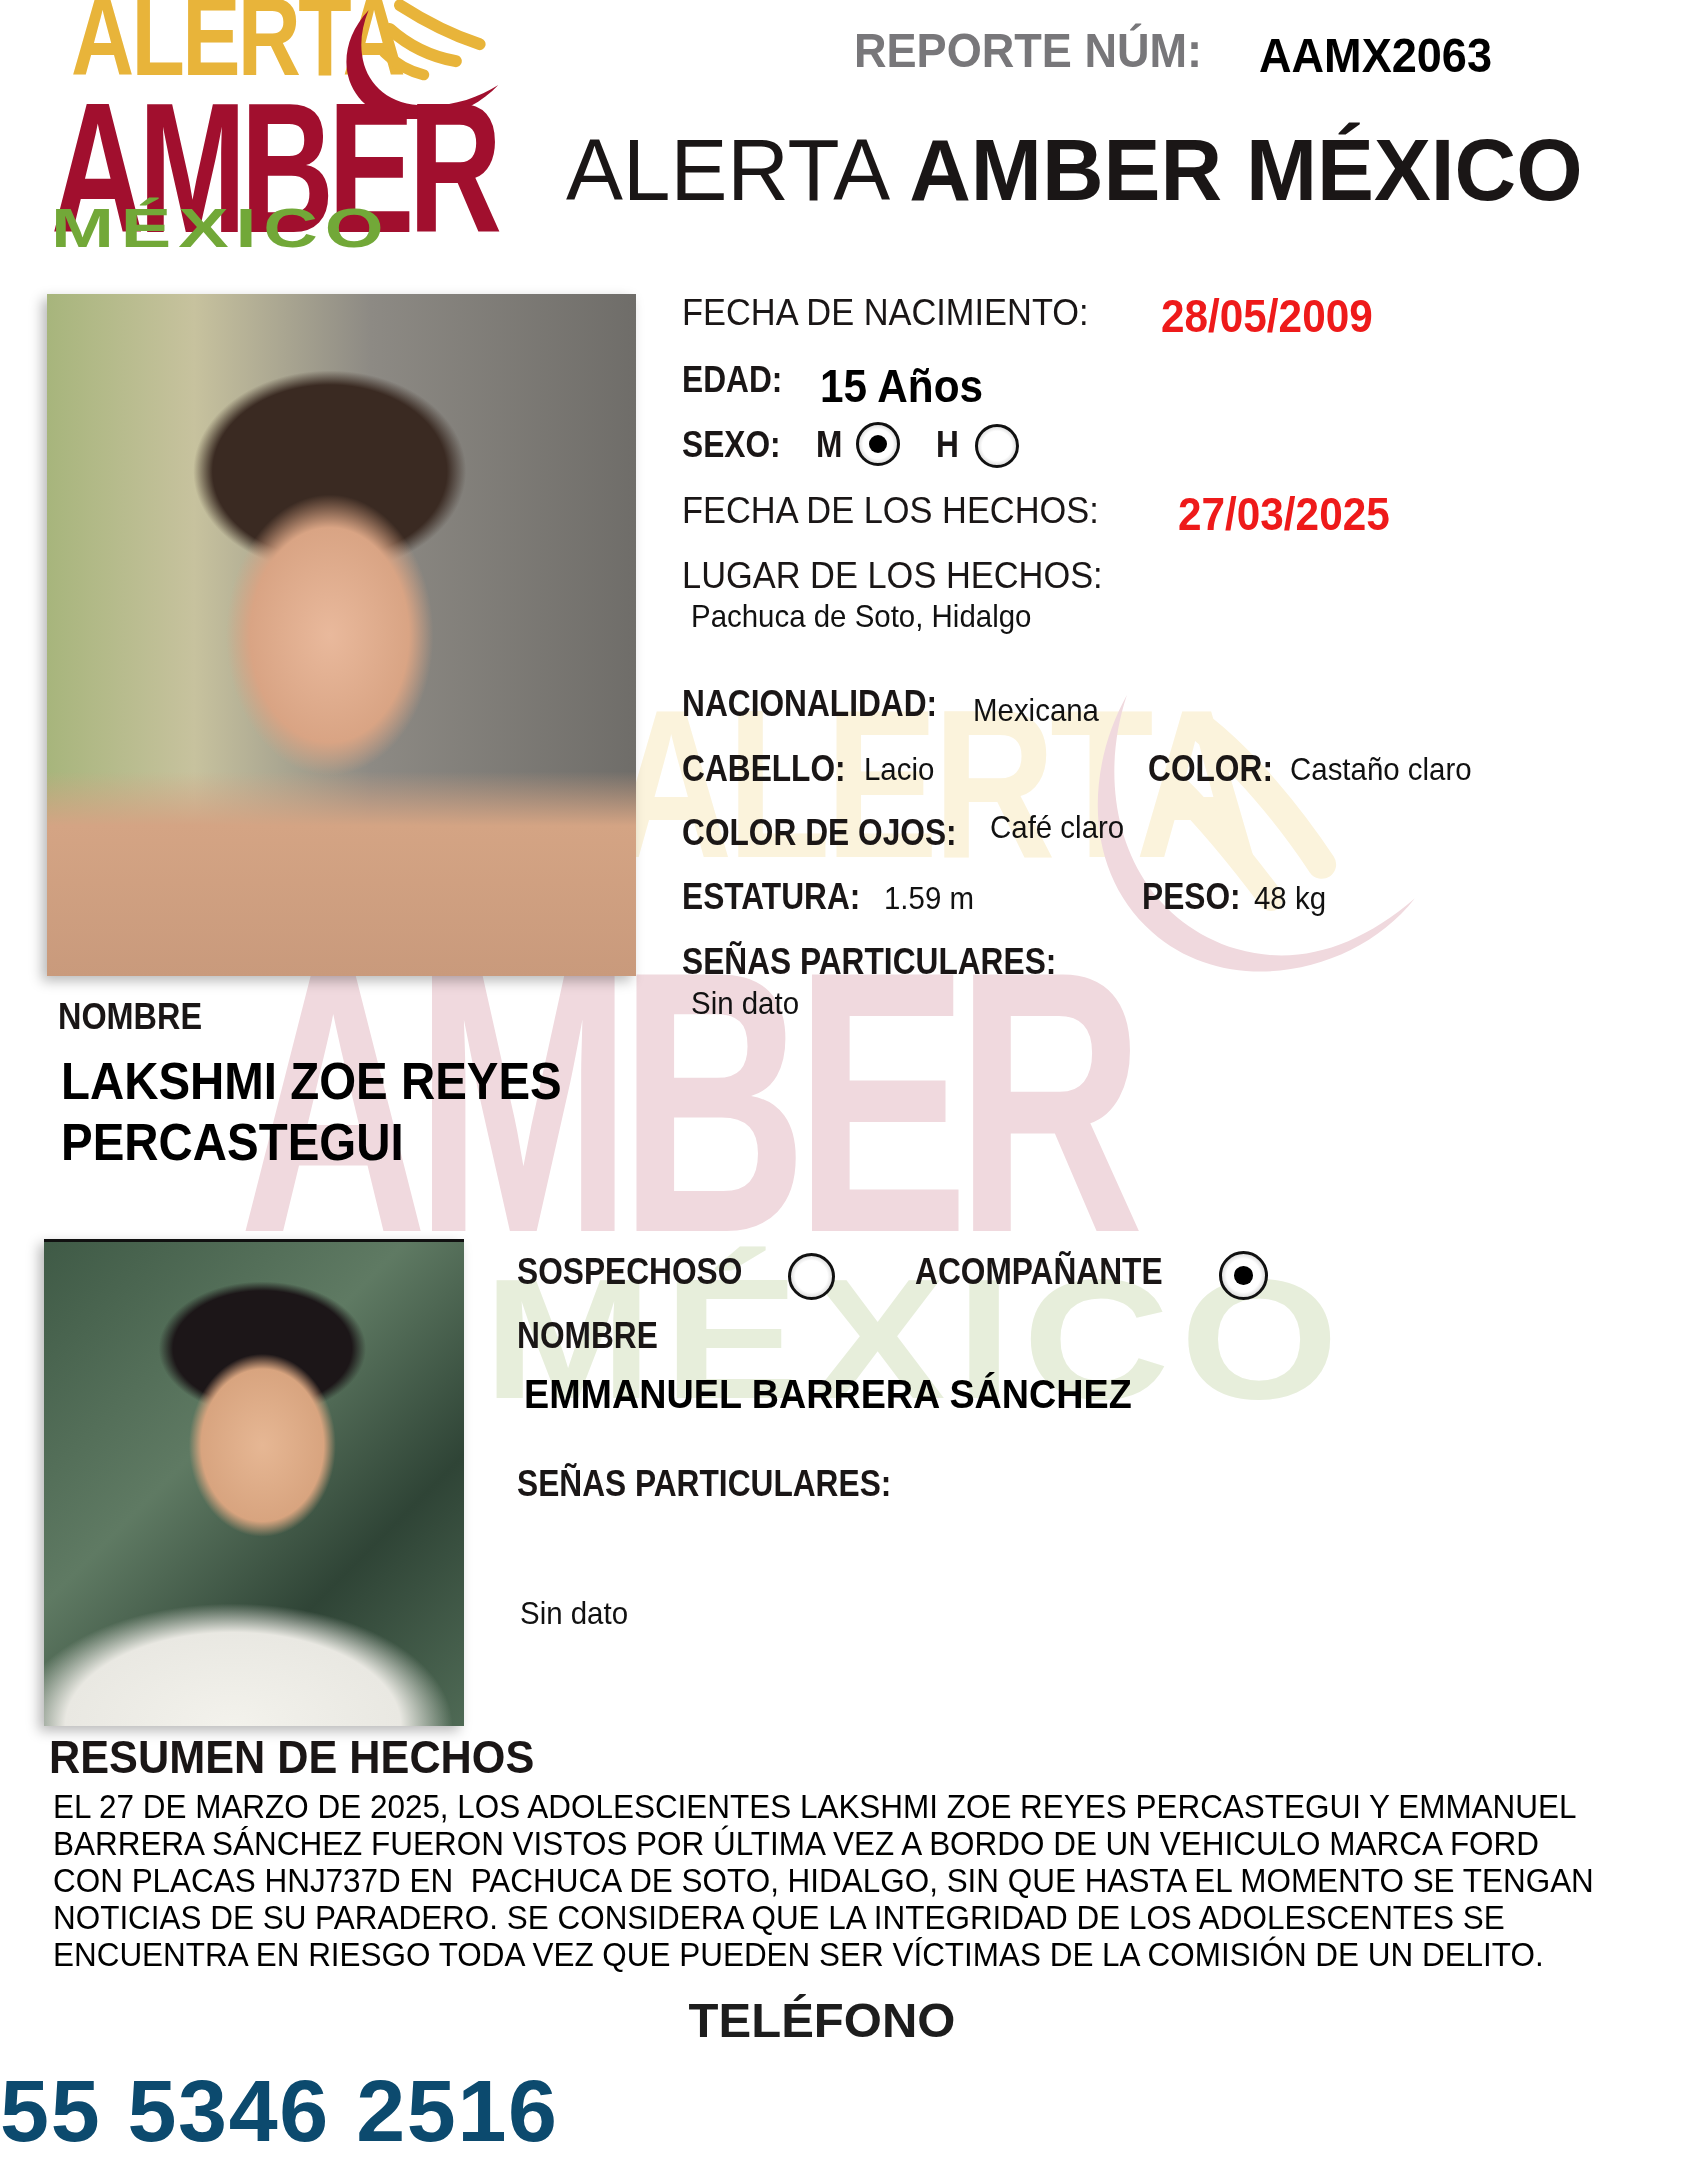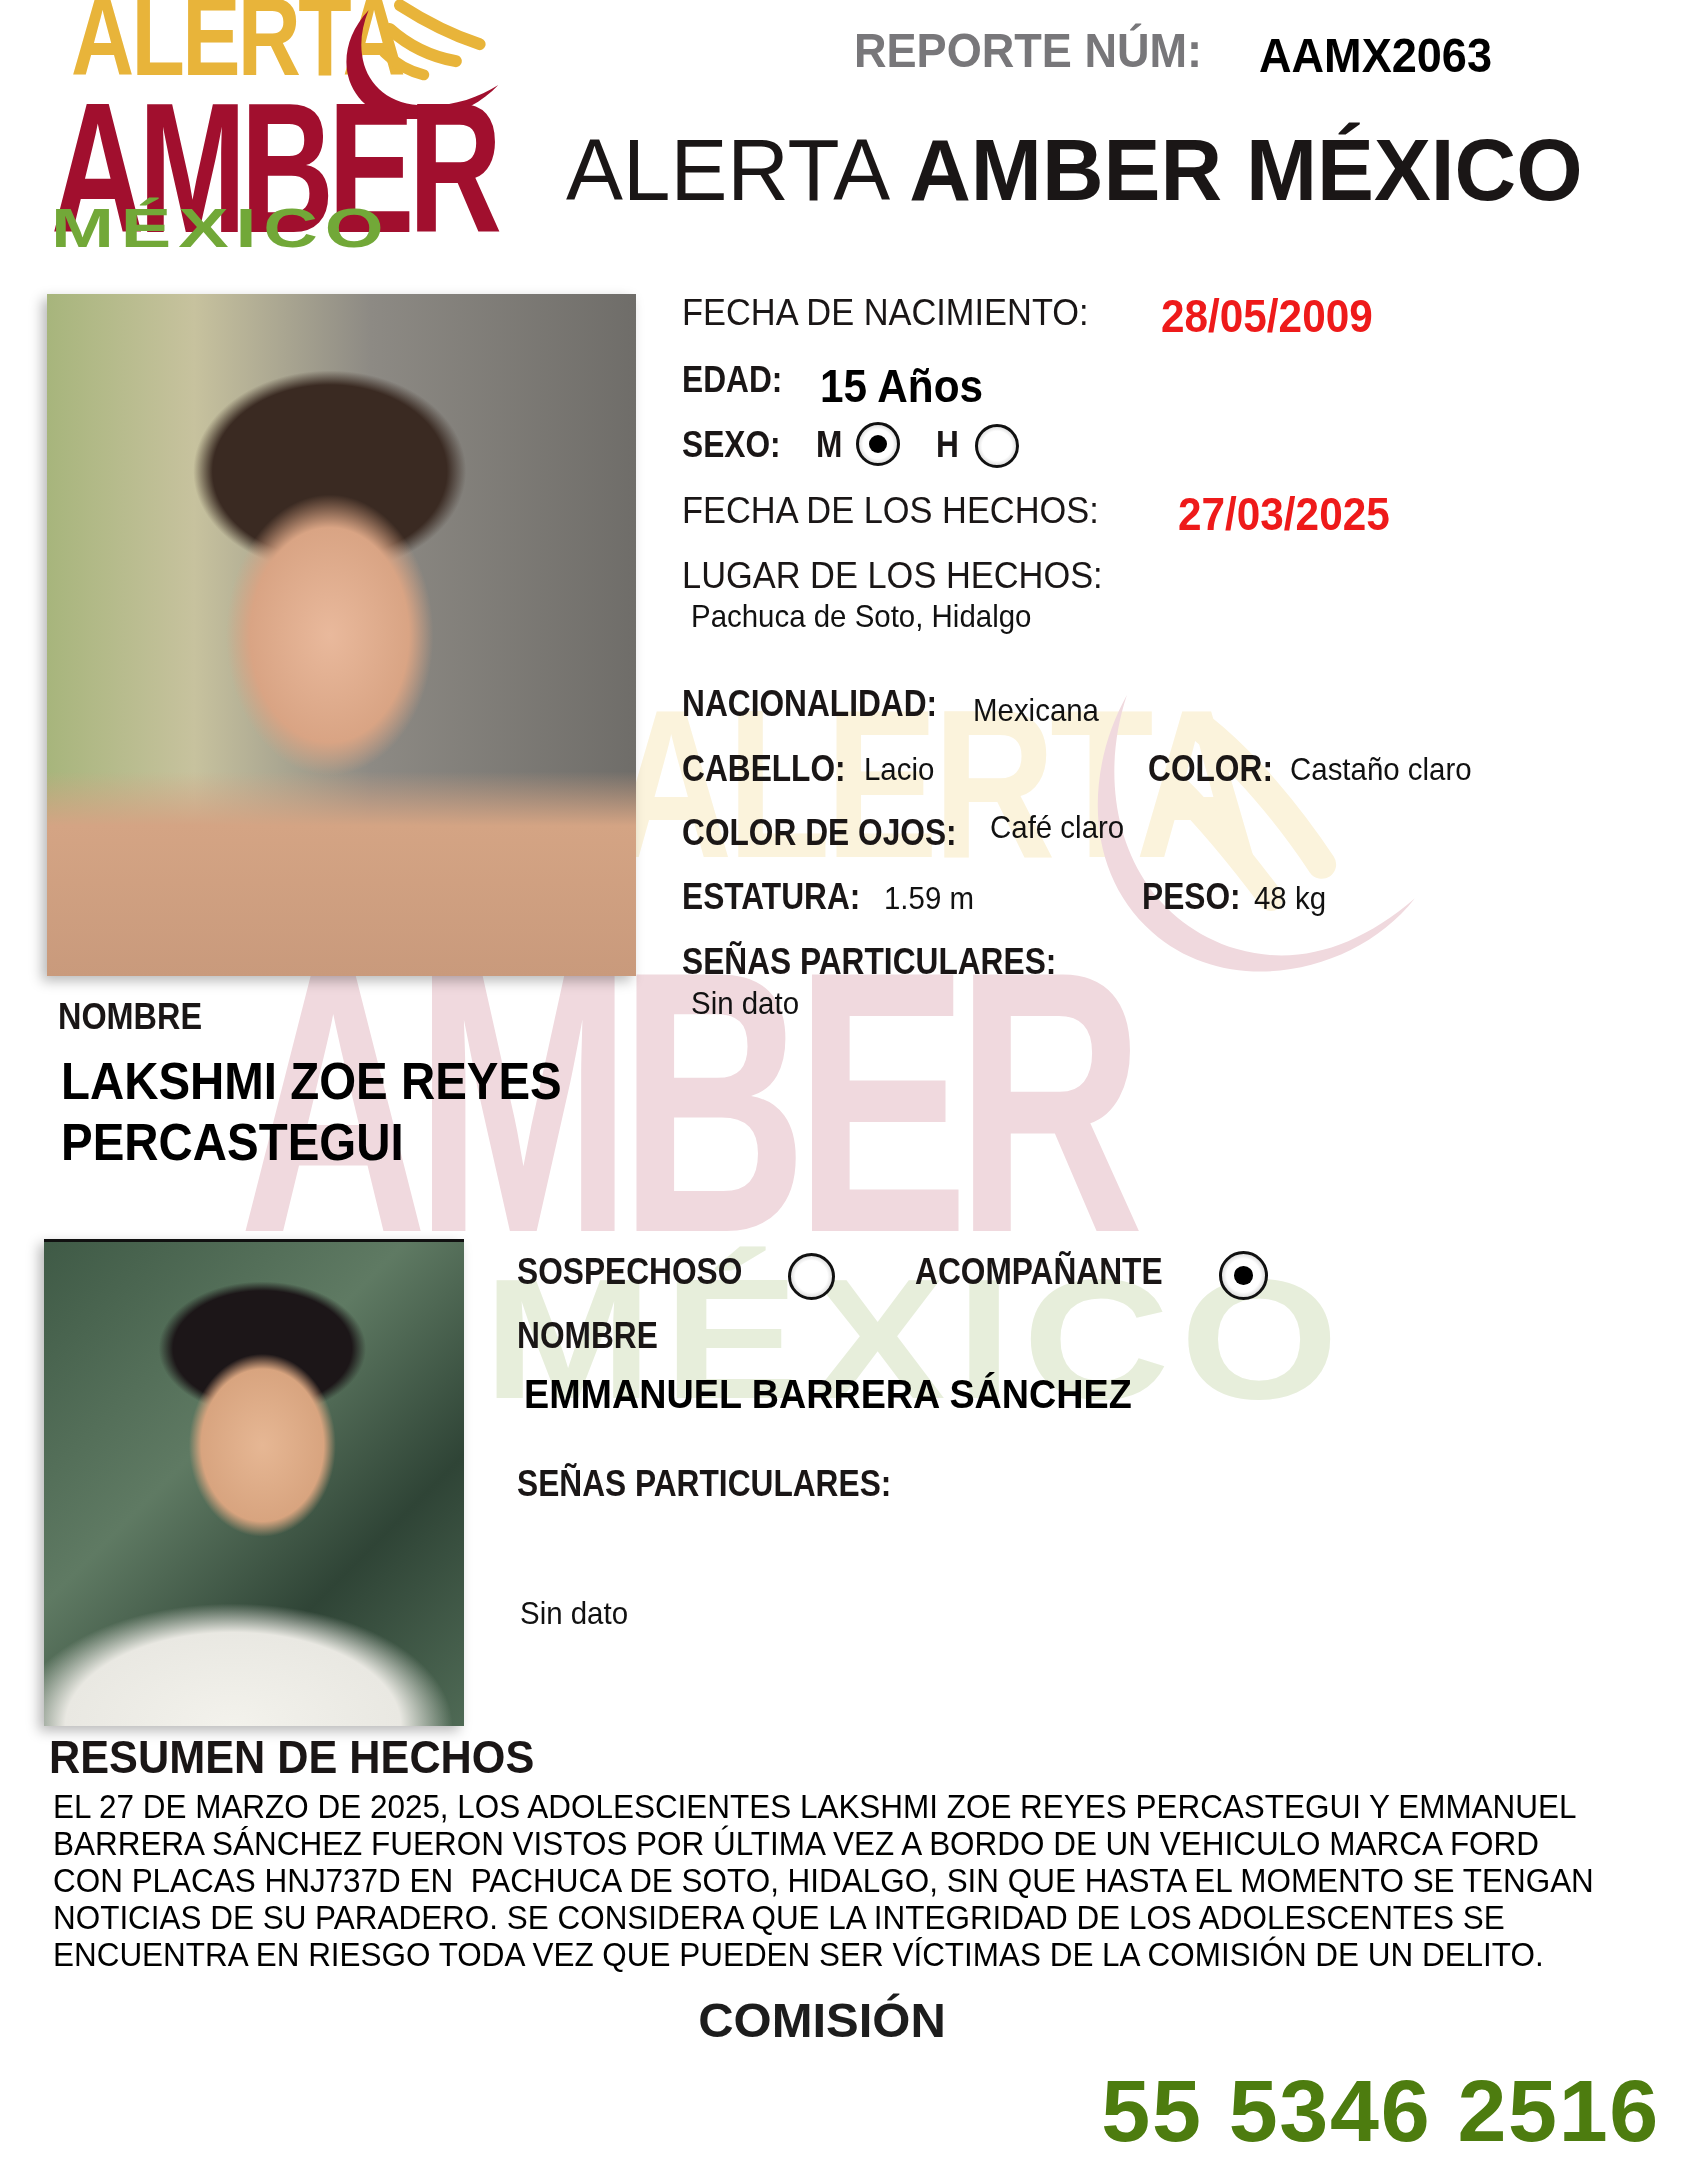--- a/index.html
+++ b/index.html
@@ -67,21 +67,21 @@
   .name-big { font-size: 51px; font-weight: 700; color: #000; line-height: 61px; transform: scaleX(0.93); transform-origin: left top; }
   .name-comp { font-size: 41px; font-weight: 700; color: #000; transform: scaleX(0.92); transform-origin: left top; white-space: nowrap; }
 
   
   .sum-title { left: 49px; top: 1729px; font-size: 47px; font-weight: 700; transform: scaleX(0.92); transform-origin: left top; }
   .sum-body  { left: 53px; top: 1788px; width: 1729px; font-size: 34px; line-height: 37px; color: #000;
                transform: scaleX(0.925); transform-origin: left top; }
   .sum-body div { white-space: pre; }
 
   .tel-lbl { left: 0; width: 1644px; top: 1992px; text-align: center; font-size: 49px; font-weight: 700; color: #1d1d1d; }
-  .tel-num { left: 16px; width: 1644px; top: 2060px; text-align: right; font-size: 88px; font-weight: 700; color: #4d7c0f; letter-spacing: 1.7px; }
+  .tel-num { left: 0; width: 1644px; top: 2060px; text-align: left; font-size: 88px; font-weight: 700; color: #0c4a6e; letter-spacing: 1.7px; }
 </style>
 </head>
 <body>
 
 <div class="abs wm wm-alerta">ALERTA</div>
 <svg class="abs wm-horn" viewBox="0 0 400 340">
   <path d="M60 0 C20 120 60 260 190 300 C260 320 330 300 400 240 C330 330 180 360 90 280 C10 210 10 90 60 0 Z" fill="#f0d9de"></path>
   <path d="M150 40 C200 80 250 140 290 200" stroke="#fbf3dc" stroke-width="34" fill="none" stroke-linecap="round"></path>
   <path d="M120 110 C160 150 200 200 230 240" stroke="#fbf3dc" stroke-width="30" fill="none" stroke-linecap="round"></path>
 </svg>
@@ -168,15 +168,15 @@
 
 <div class="abs sum-title">RESUMEN DE HECHOS</div>
 <div class="abs sum-body">
   <div>EL 27 DE MARZO DE 2025, LOS ADOLESCIENTES LAKSHMI ZOE REYES PERCASTEGUI Y EMMANUEL</div>
   <div>BARRERA SÁNCHEZ FUERON VISTOS POR ÚLTIMA VEZ A BORDO DE UN VEHICULO MARCA FORD</div>
   <div>CON PLACAS HNJ737D EN  PACHUCA DE SOTO, HIDALGO, SIN QUE HASTA EL MOMENTO SE TENGAN</div>
   <div>NOTICIAS DE SU PARADERO. SE CONSIDERA QUE LA INTEGRIDAD DE LOS ADOLESCENTES SE</div>
   <div>ENCUENTRA EN RIESGO TODA VEZ QUE PUEDEN SER VÍCTIMAS DE LA COMISIÓN DE UN DELITO.</div>
 </div>
 
-<div class="abs tel-lbl">COMISIÓN</div>
+<div class="abs tel-lbl">TELÉFONO</div>
 <div class="abs tel-num">55 5346 2516</div>
 
 
 </body></html>

